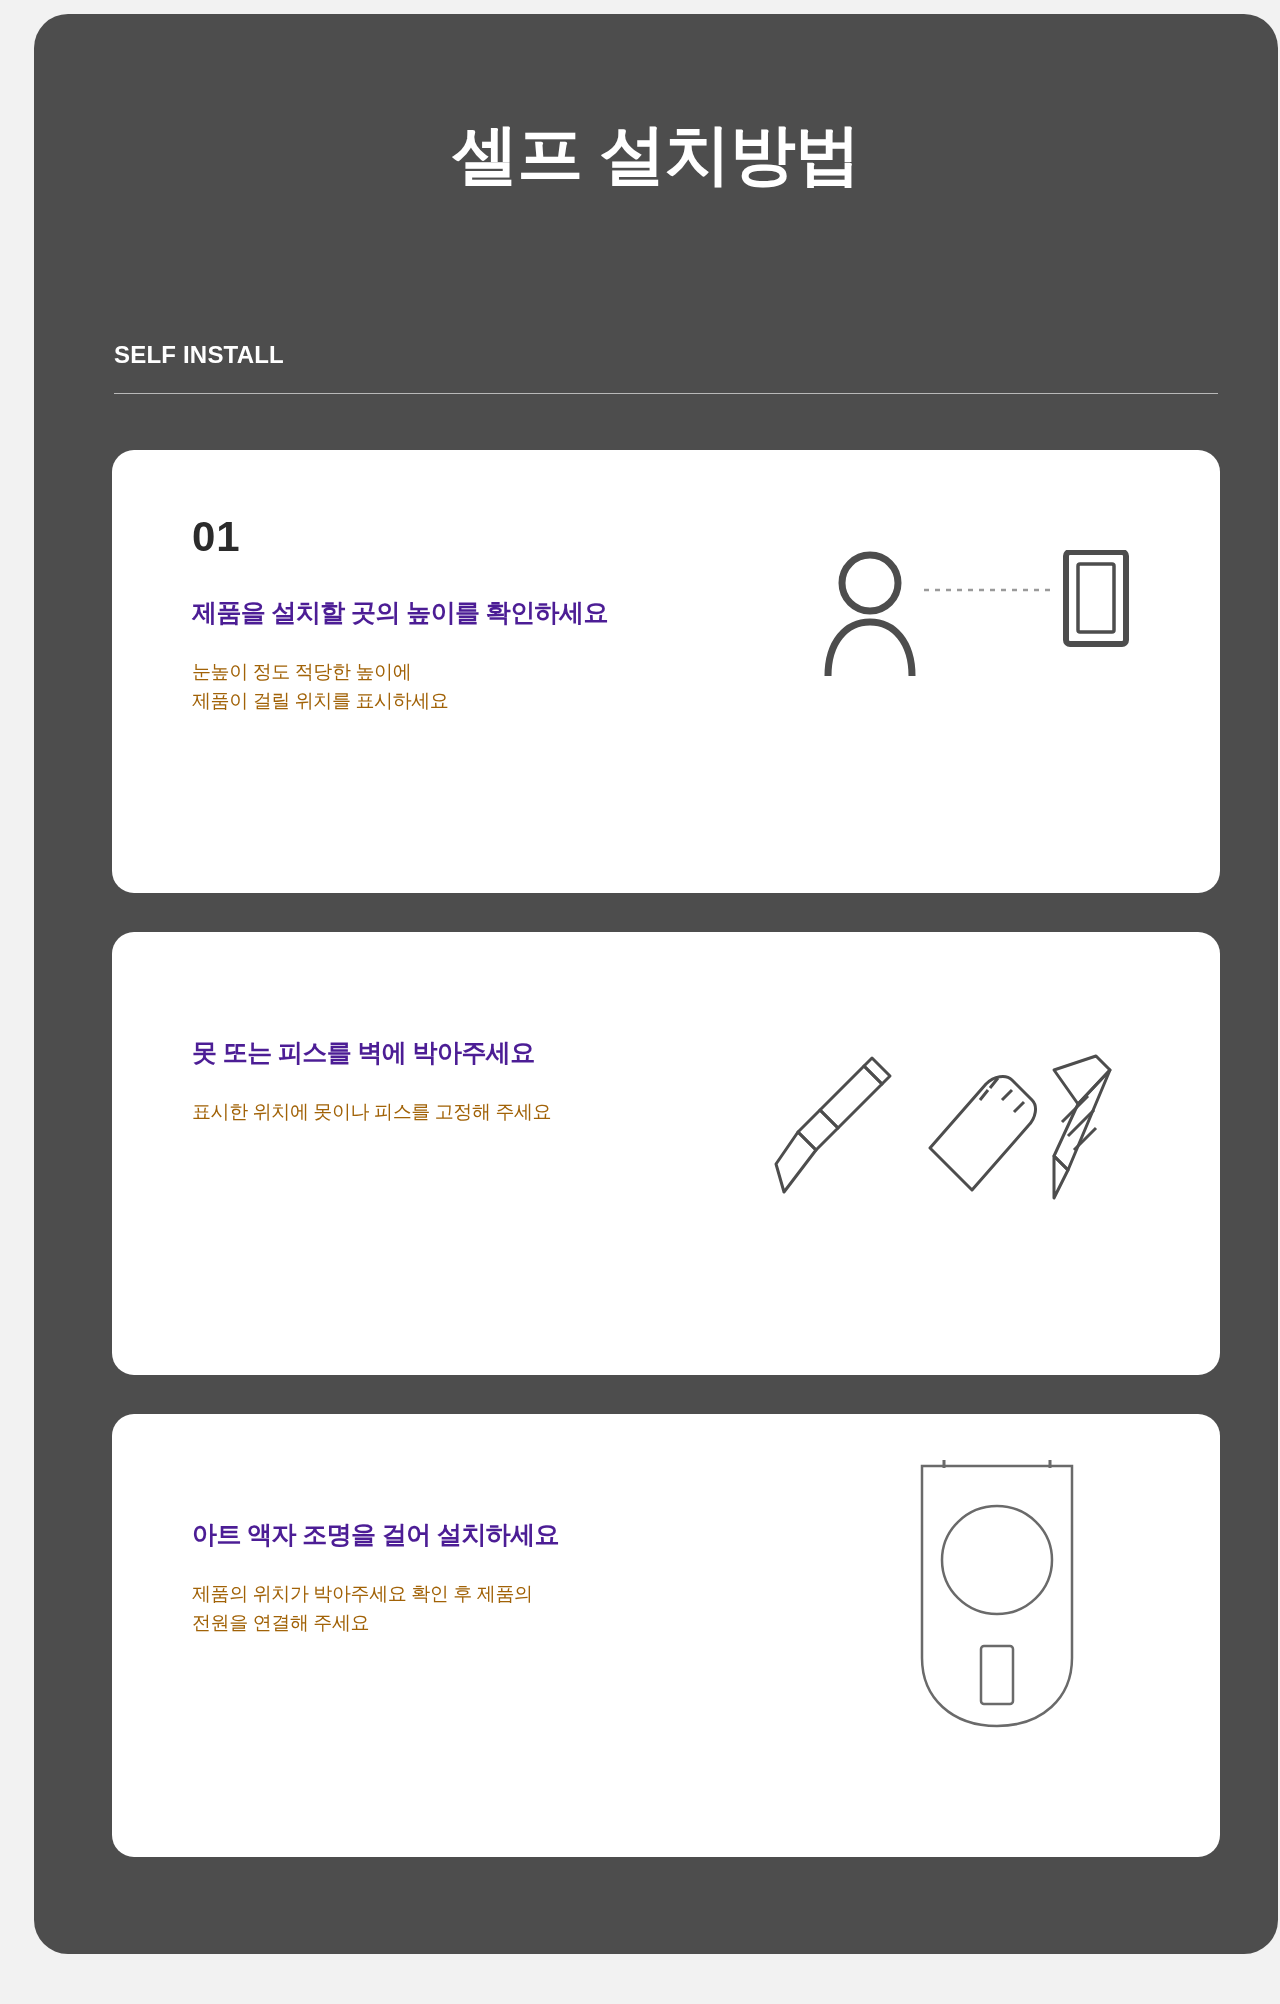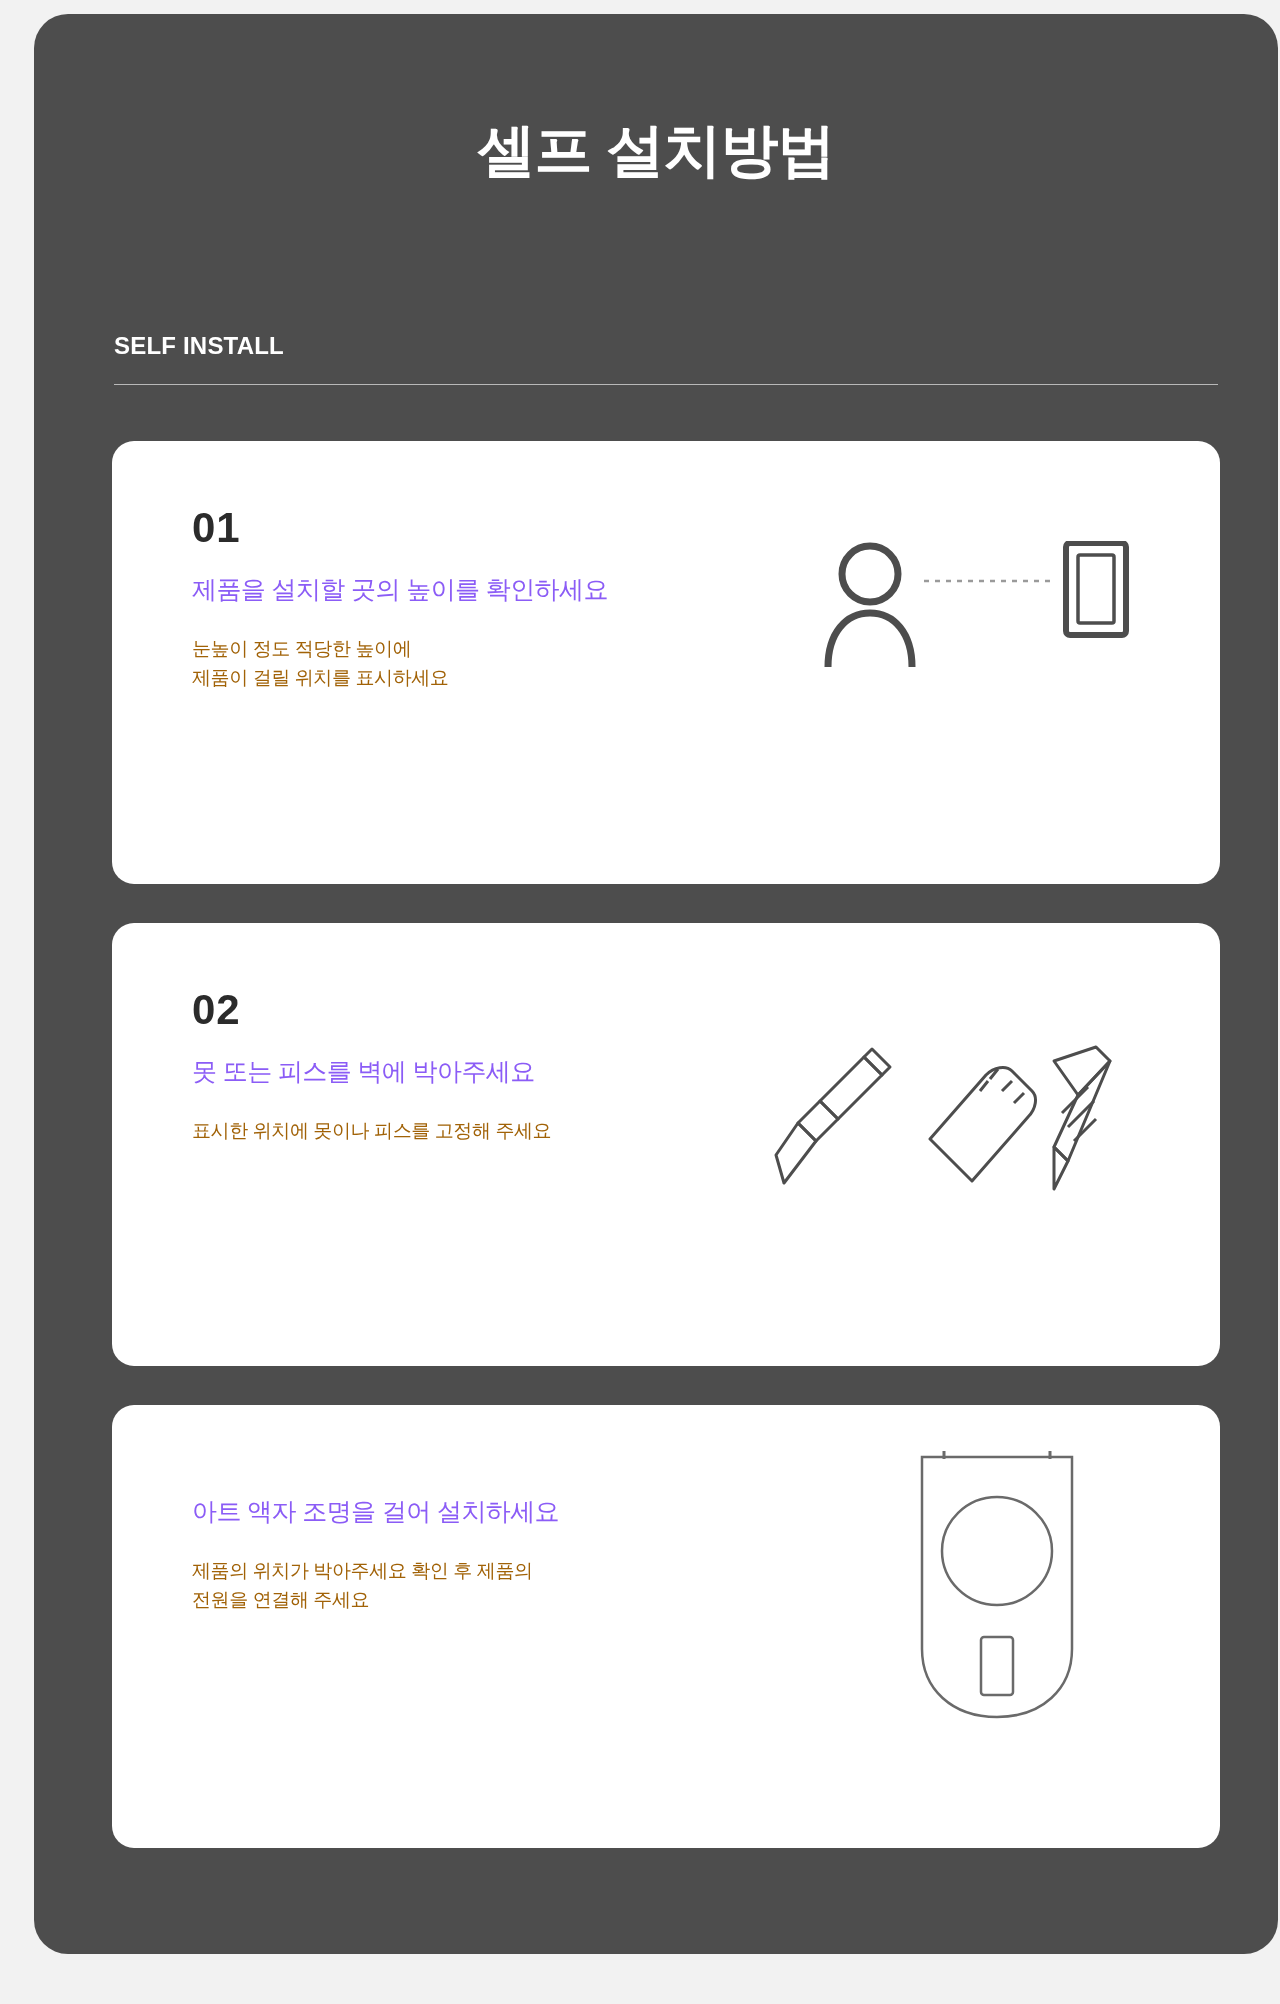--- a/index.html
+++ b/index.html
@@ -30,21 +30,21 @@
     background: #4d4d4d;
     border-radius: 34px;
     box-sizing: border-box;
     padding: 0 0 78px 0;
     min-height: 1940px;
   }
 
   .main-title {
     text-align: center;
     color: #ffffff;
-    font-size: 58px;
+    font-size: 66px;
     font-weight: bold;
     letter-spacing: -1px;
     padding-top: 104px;
     line-height: 1.1;
   }
 
   .section-head {
     margin: 150px 60px 0 80px;
     padding-bottom: 24px;
     border-bottom: 1.5px solid #b9b9b9;
@@ -74,24 +74,24 @@
   }
 
   .card .num {
     font-size: 42px;
     font-weight: bold;
     color: #2b2b2b;
     letter-spacing: 1px;
     line-height: 1;
   }
   .card .headline {
-    margin-top: 24px;
+    margin-top: 38px;
     font-size: 25px;
-    font-weight: normal;
-    color: #8b5cf6;
+    font-weight: bold;
+    color: #4c1d95;
     letter-spacing: -0.6px;
   }
   .card .sub {
     margin-top: 28px;
     font-size: 19px;
     color: #a16207;
     line-height: 1.55;
     letter-spacing: -0.4px;
     white-space: pre-line;
   }
@@ -137,21 +137,20 @@
             <circle cx="56" cy="33" r="28" stroke="#4d4d4d" stroke-width="7"></circle>
             <path d="M14 126 C14 92, 32 72, 56 72 C80 72, 98 92, 98 126" stroke="#4d4d4d" stroke-width="7" fill="none"></path>
             <line x1="110" y1="40" x2="240" y2="40" stroke="#9a9a9a" stroke-width="2.5" stroke-dasharray="5 6"></line>
             <rect x="252" y="2" width="60" height="92" rx="4" stroke="#4d4d4d" stroke-width="6"></rect>
             <rect x="264" y="14" width="36" height="68" rx="2" stroke="#4d4d4d" stroke-width="3.5"></rect>
           </svg>
         </div>
       </div>
 
       <div class="card">
-        <div class="num">02</div>
         <div class="headline">못 또는 피스를 벽에 박아주세요</div>
         <div class="sub">표시한 위치에 못이나 피스를 고정해 주세요</div>
 
         <div class="art art-2">
           <svg width="400" height="150" viewBox="0 0 400 150" fill="none" xmlns="http://www.w3.org/2000/svg">
 
             <g stroke="#4d4d4d" stroke-width="3" fill="none" stroke-linejoin="round">
               <path d="M118 6 L136 24 L128 32 L110 14 Z"></path>
               <path d="M110 14 L128 32 L84 76 L66 58 Z"></path>
               <path d="M66 58 L84 76 L62 98 L44 80 Z"></path>

